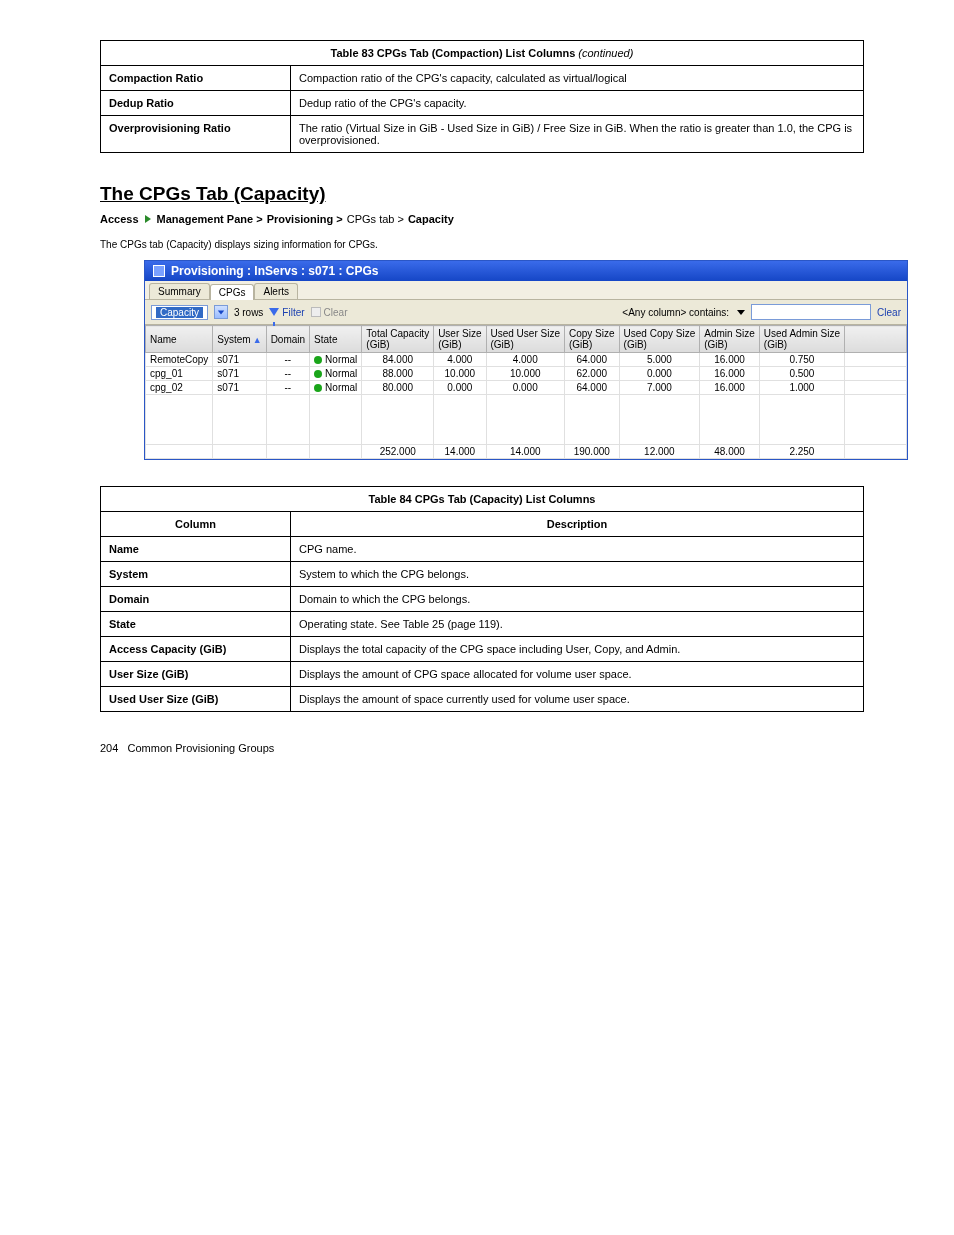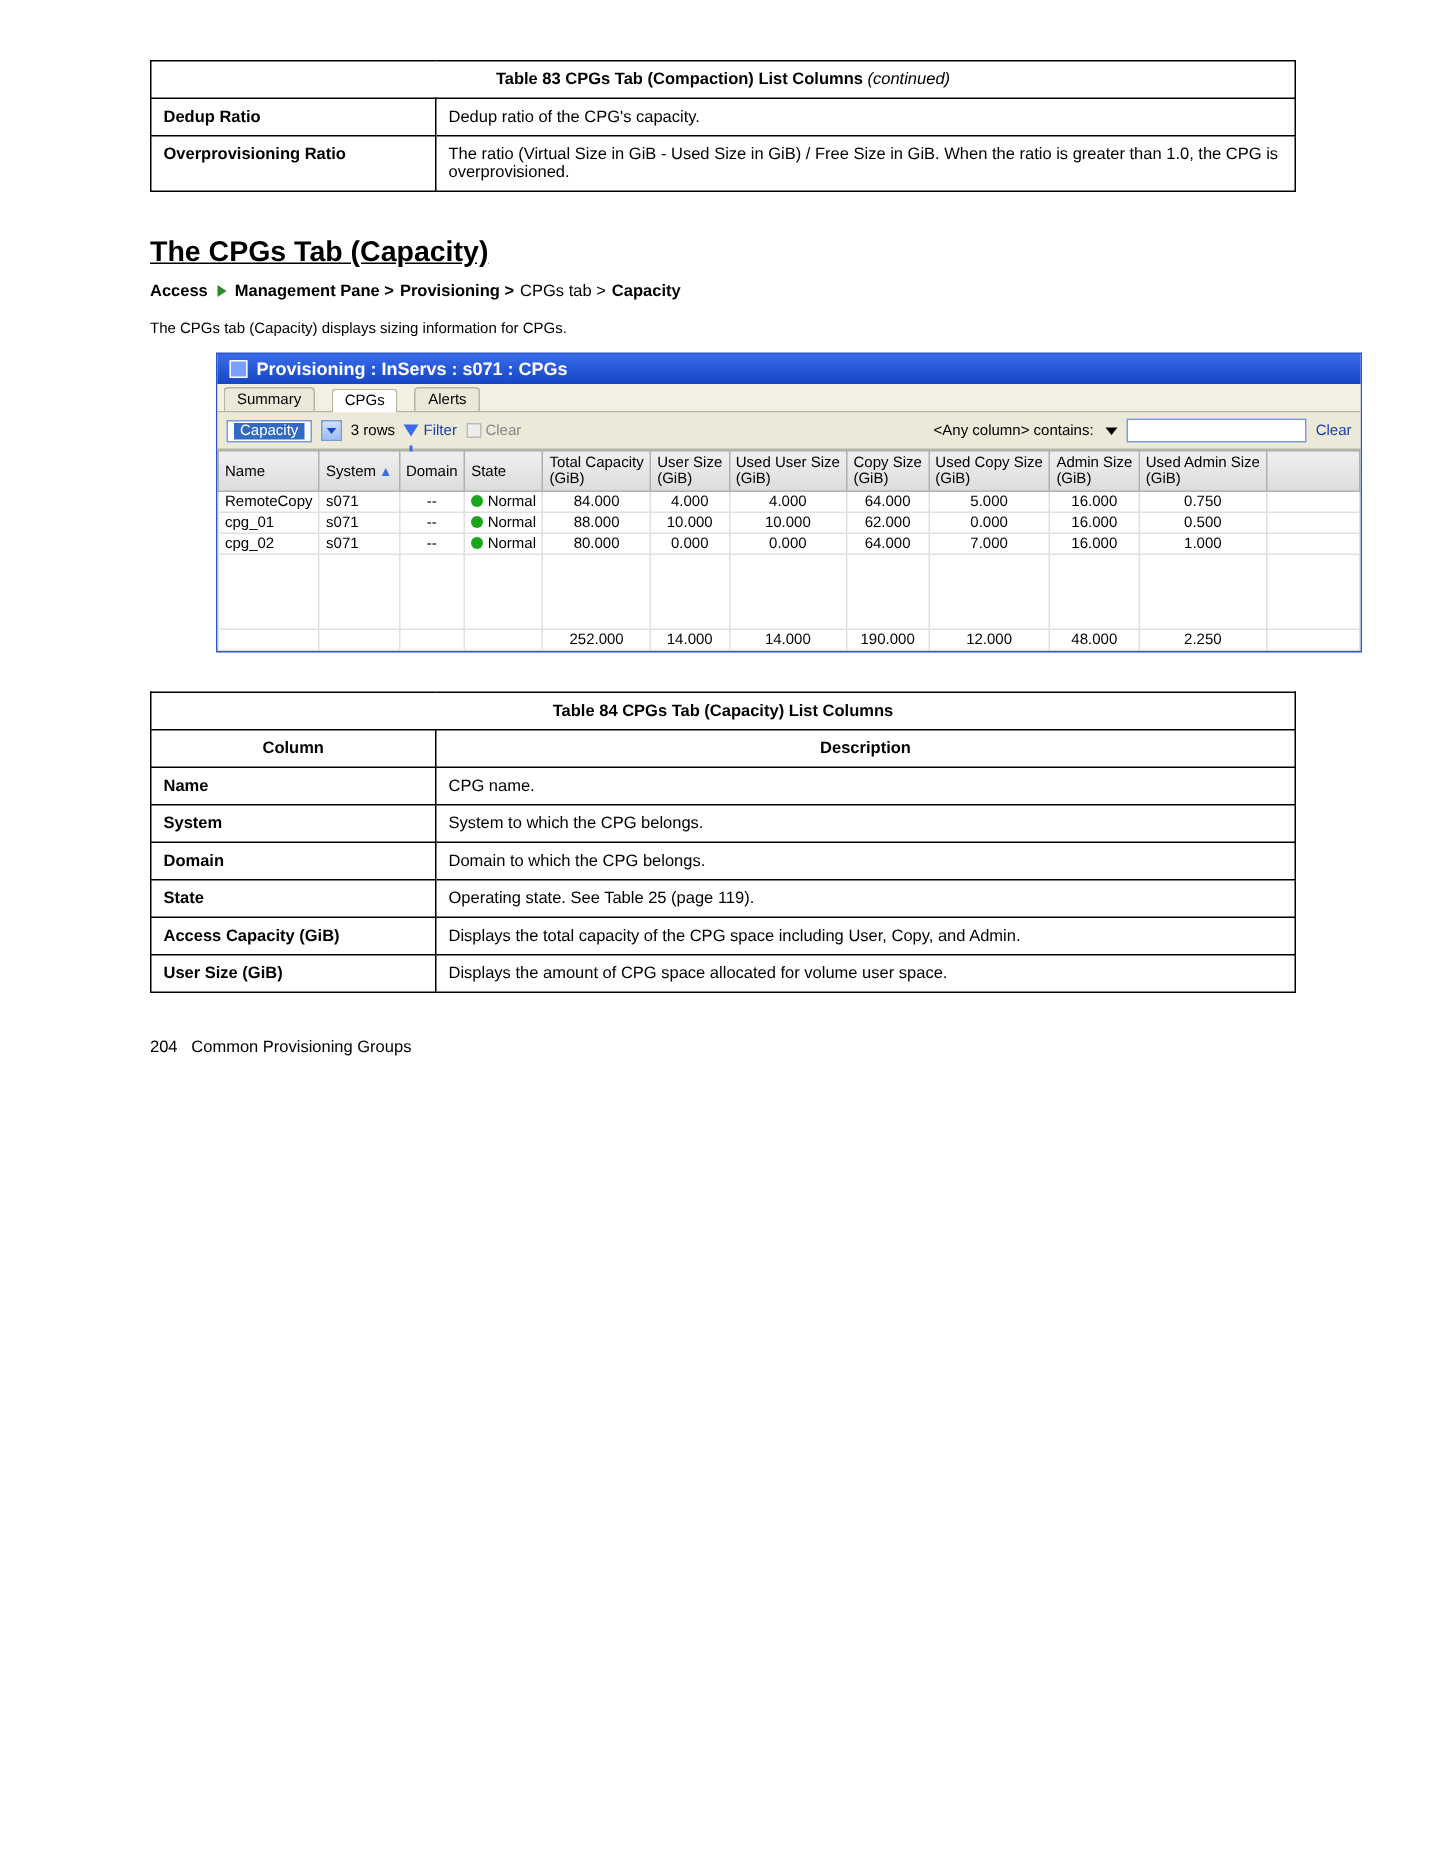--- a/index.html
+++ b/index.html
@@ -69,21 +69,21 @@
     font-size: 12px;
     padding: 3px 8px;
     display: flex;
     align-items: center;
     gap: 6px;
   }
   .app-tabs {
     background: #f2efe3;
     border-bottom: 1px solid #b8b4a0;
     display: flex;
-    gap: 11px;
+    gap: 0;
     padding: 2px 4px 0 4px;
   }
   .app-tab {
     border: 1px solid #b8b4a0;
     border-bottom: none;
     padding: 2px 8px;
     background: #ece9d8;
     border-top-left-radius: 3px;
     border-top-right-radius: 3px;
     cursor: pointer;
@@ -178,20 +178,24 @@
 <table class="doc-table">
   <thead>
     <tr>
       <th colspan="2">
         <span>Table 83 CPGs Tab (Compaction) List Columns</span>
         <span class="continued">(continued)</span>
       </th>
     </tr>
   </thead>
   <tbody id="table1-body">
+      <tr>
+        <td class="col-label">Compaction Ratio</td>
+        <td>Compaction ratio of the CPG's capacity, calculated as virtual/logical</td>
+      </tr>
       <tr>
         <td class="col-label">Dedup Ratio</td>
         <td>Dedup ratio of the CPG's capacity.</td>
       </tr>
       <tr>
         <td class="col-label">Overprovisioning Ratio</td>
         <td>The ratio (Virtual Size in GiB - Used Size in GiB) / Free Size in GiB. When the ratio is greater than 1.0, the CPG is overprovisioned.</td>
       </tr>
     </tbody>
 </table>
@@ -363,19 +367,23 @@
         <td>Operating state. See Table 25 (page 119).</td>
       </tr>
       <tr>
         <td class="col-label">Access Capacity (GiB)</td>
         <td>Displays the total capacity of the CPG space including User, Copy, and Admin.</td>
       </tr>
       <tr>
         <td class="col-label">User Size (GiB)</td>
         <td>Displays the amount of CPG space allocated for volume user space.</td>
       </tr>
+      <tr>
+        <td class="col-label">Used User Size (GiB)</td>
+        <td>Displays the amount of space currently used for volume user space.</td>
+      </tr>
     </tbody>
 </table>
 
 <div style="font-size:11px;margin-top:30px;">
   <span>204</span>&nbsp;&nbsp;
   <span>Common Provisioning Groups</span>
 </div>
 
 </body></html>

